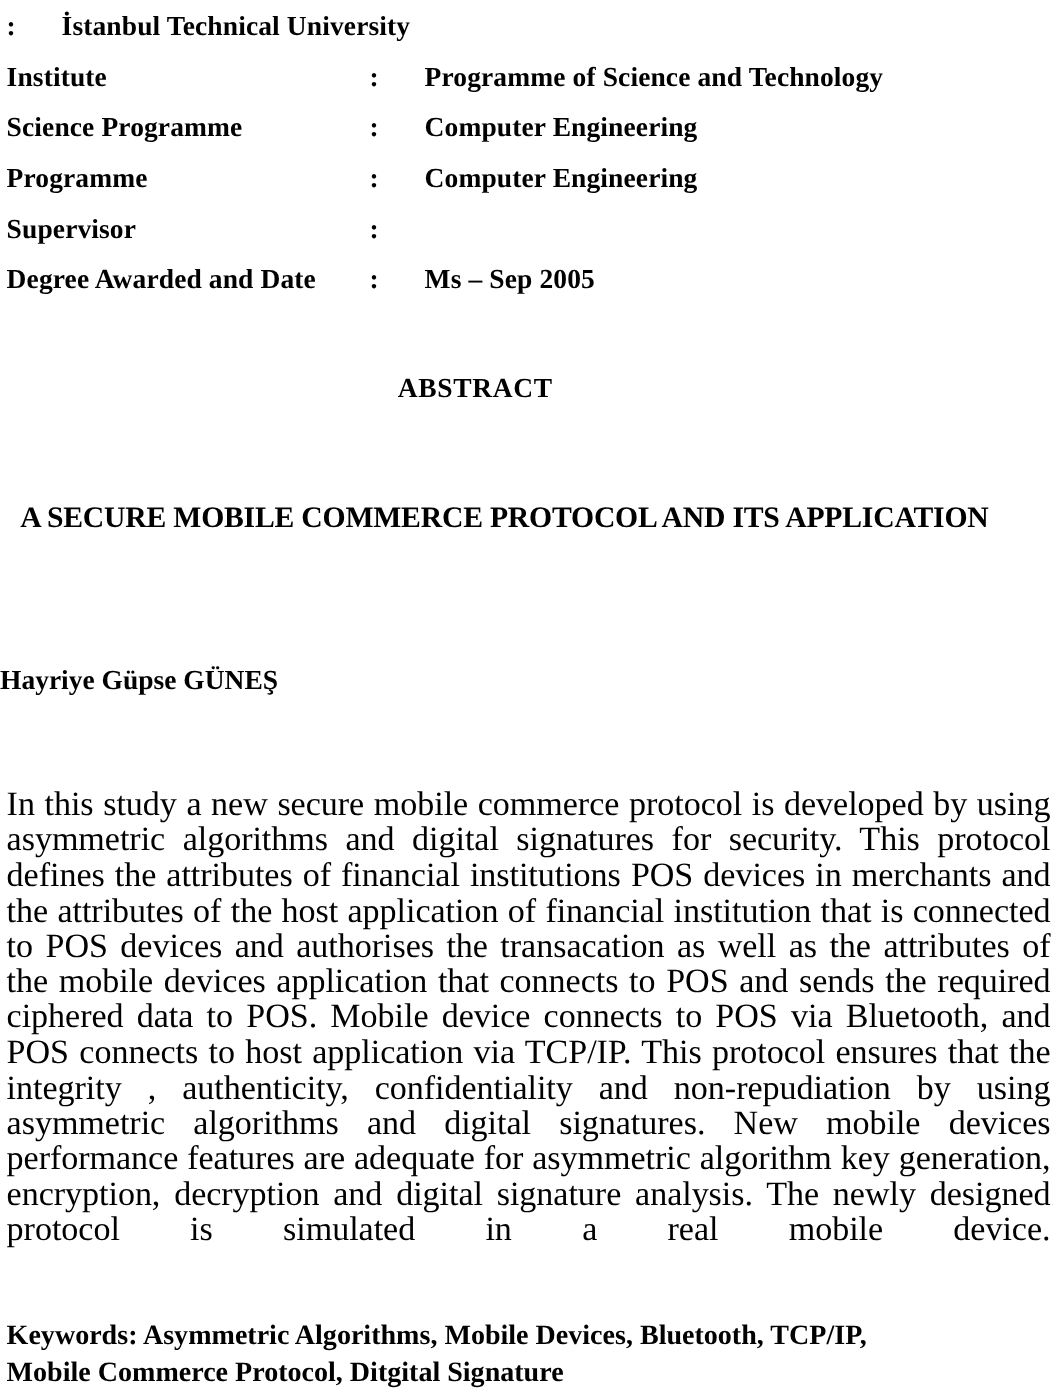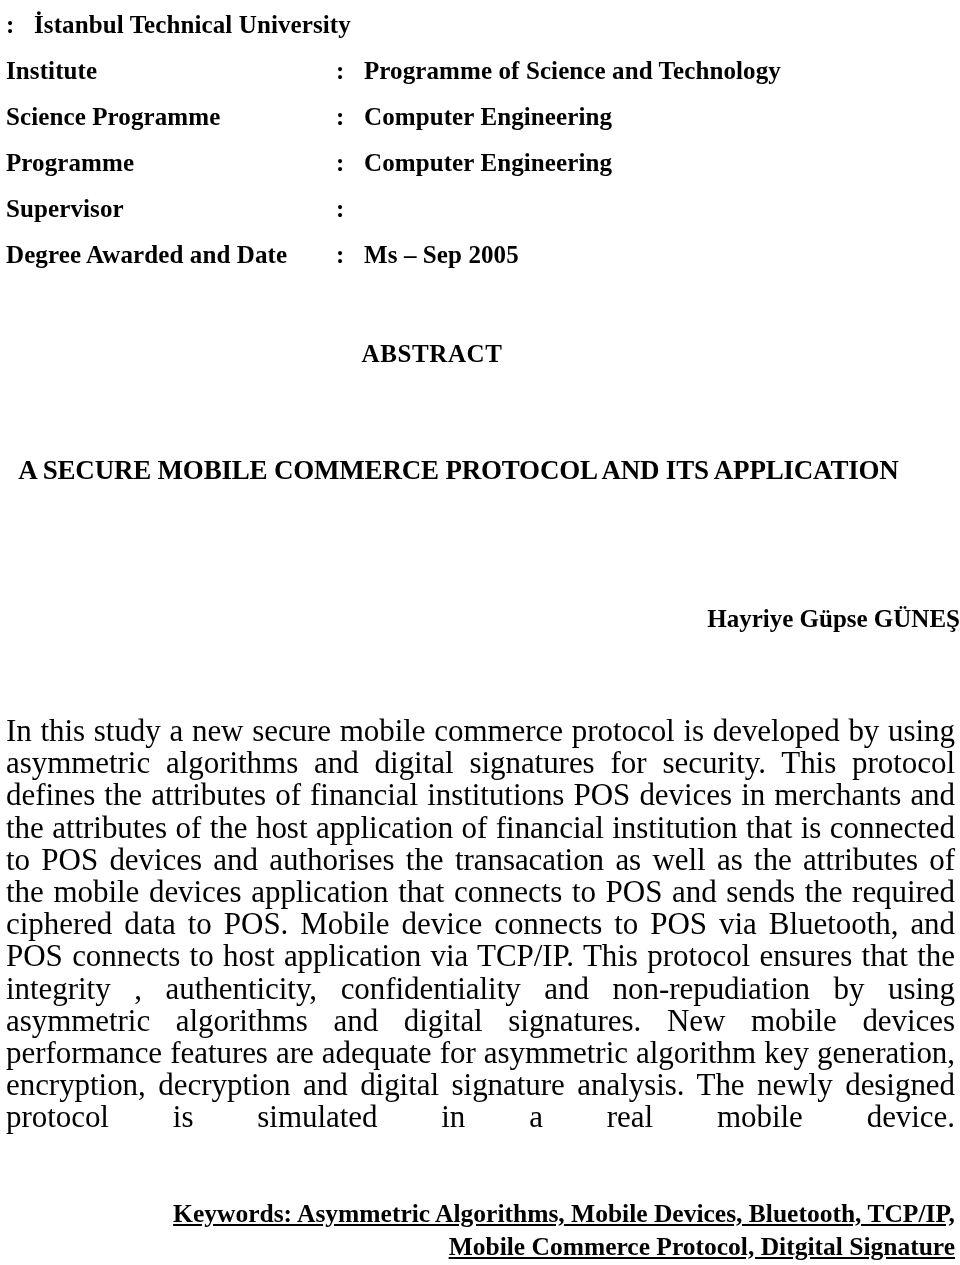--- a/index.html
+++ b/index.html
@@ -50,20 +50,21 @@
     width: 28px;
     font-weight: bold;
     font-size: 25px;
     text-align: left;
   }
   .meta-value {
     flex: 1 1 auto;
     font-weight: bold;
     font-size: 25px;
     letter-spacing: 0.1px;
+    margin-left: 22px;
   }
 
   
   .abstract-heading {
     position: absolute;
     left: 0;
     top: 340px;
     width: 864px;
     text-align: center;
     font-weight: bold;
@@ -83,21 +84,21 @@
     letter-spacing: -0.2px;
     font-family: Liberation Serif, serif;
   }
 
   
   .author {
     position: absolute;
     left: 0;
     top: 605px;
     width: 960px;
-    text-align: right;
+    text-align: left;
     font-weight: bold;
     font-size: 25px;
   }
 
   
   .abstract-body {
     position: absolute;
     left: 6px;
     top: 715px;
     width: 949px;
@@ -118,22 +119,21 @@
 
   
   .keywords {
     position: absolute;
     left: 6px;
     top: 1198px;
     width: 949px;
     font-weight: bold;
     font-size: 25.5px;
     line-height: 32.5px;
-    text-align: right;
-    text-decoration: underline;
+    text-align: left;
   }
   .keywords-line {
     display: block;
     white-space: nowrap;
   }
 </style>
 </head>
 <body>
 
 <div class="page">

